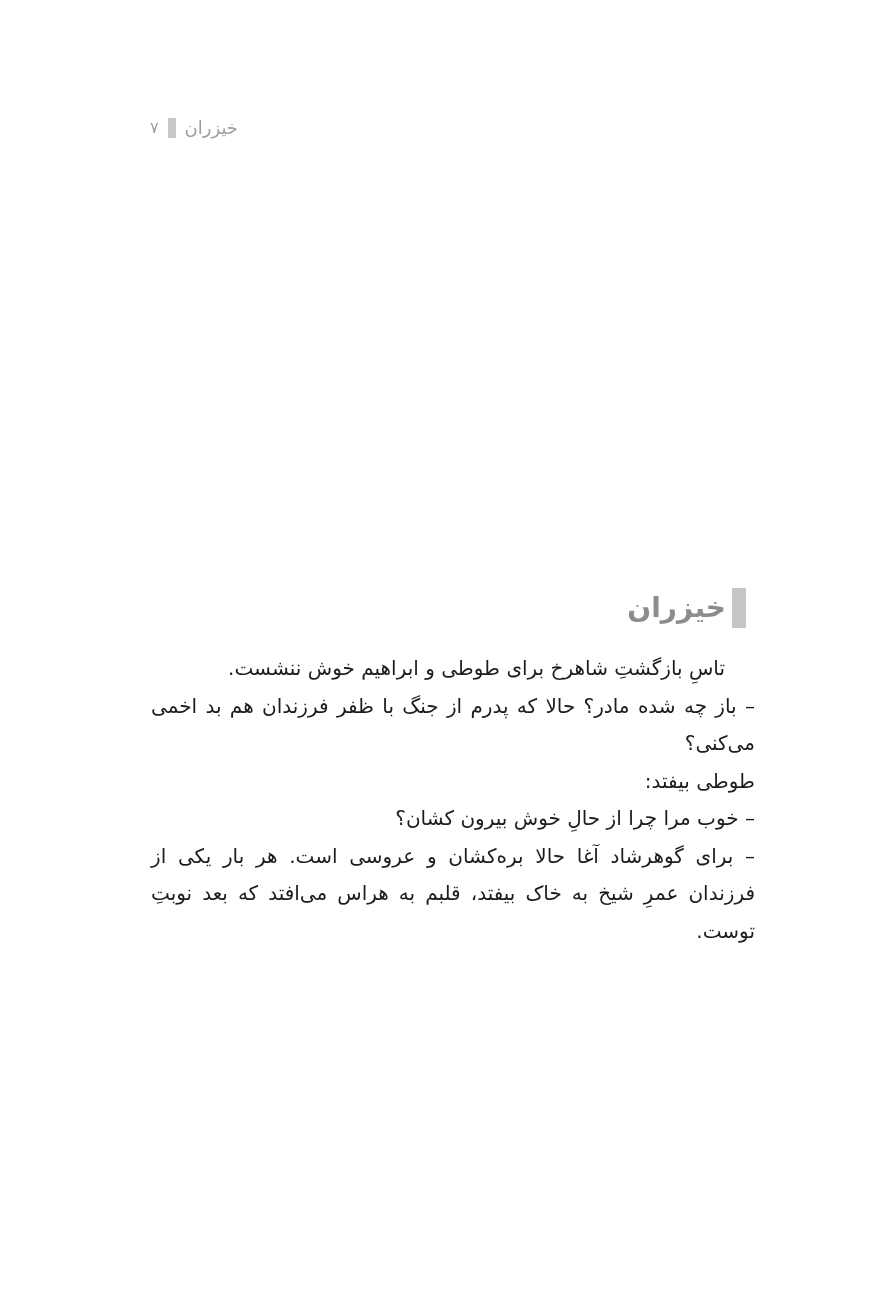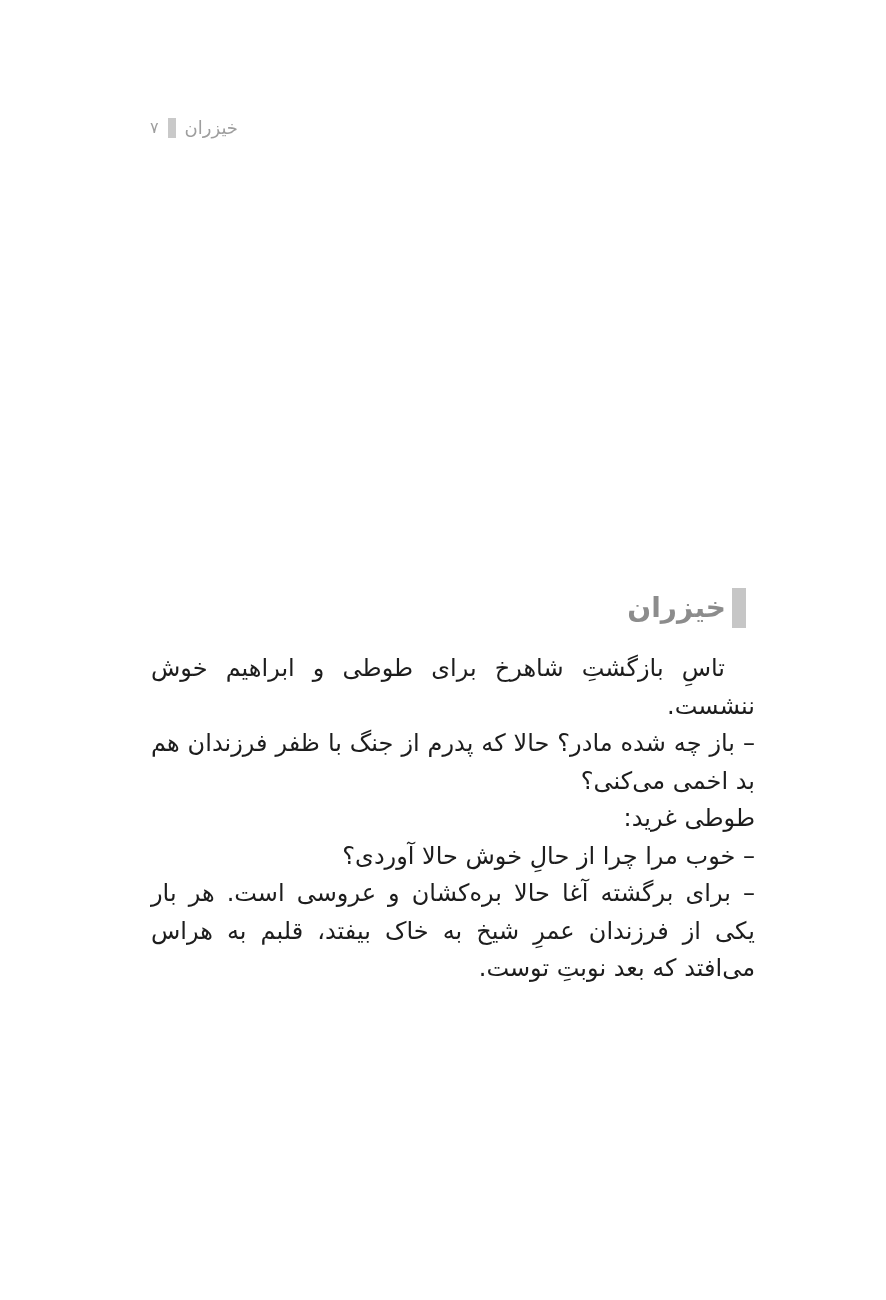--- a/index.html
+++ b/index.html
@@ -68,21 +68,21 @@
 
   
   .body-text {
     position: absolute;
     top: 650px;
     right: 131px;
     width: 604px;
     direction: rtl;
     text-align: justify;
     color: var(--body-text, #1d1d1d);
-    font-size: 24px;
+    font-size: 20px;
     line-height: 37.5px;
   }
   .body-text p {
     margin: 0;
     padding: 0;
   }
   .body-text p.indented {
     text-indent: 30px;
   }
 </style>
@@ -98,18 +98,18 @@
   </div>
 
   <div class="chapter-heading">
     <span class="title-block"></span>
     <h1>خیزران</h1>
   </div>
 
   <div class="body-text">
     <p class="indented">تاسِ بازگشتِ شاهرخ برای طوطی و ابراهیم خوش ننشست.</p>
     <p>– باز چه شده مادر؟ حالا که پدرم از جنگ با ظفر فرزندان هم بد اخمی می‌کنی؟</p>
-    <p>طوطی غرید:</p>
-    <p>– خوب مرا چرا از حالِ خوش حالا آوردی؟</p>
-    <p>– برای برگشته آغا حالا بره‌کشان و عروسی است. هر بار یکی از فرزندان عمرِ شیخ به خاک بیفتد، قلبم به هراس می‌افتد که بعد نوبتِ توست.</p>
+    <p>طوطی بیفتد:</p>
+    <p>– خوب مرا چرا از حالِ خوش بیرون کشان؟</p>
+    <p>– برای گوهرشاد آغا حالا بره‌کشان و عروسی است. هر بار یکی از فرزندان عمرِ شیخ به خاک بیفتد، قلبم به هراس می‌افتد که بعد نوبتِ توست.</p>
   </div>
 
 </div>
 
 </body></html>

